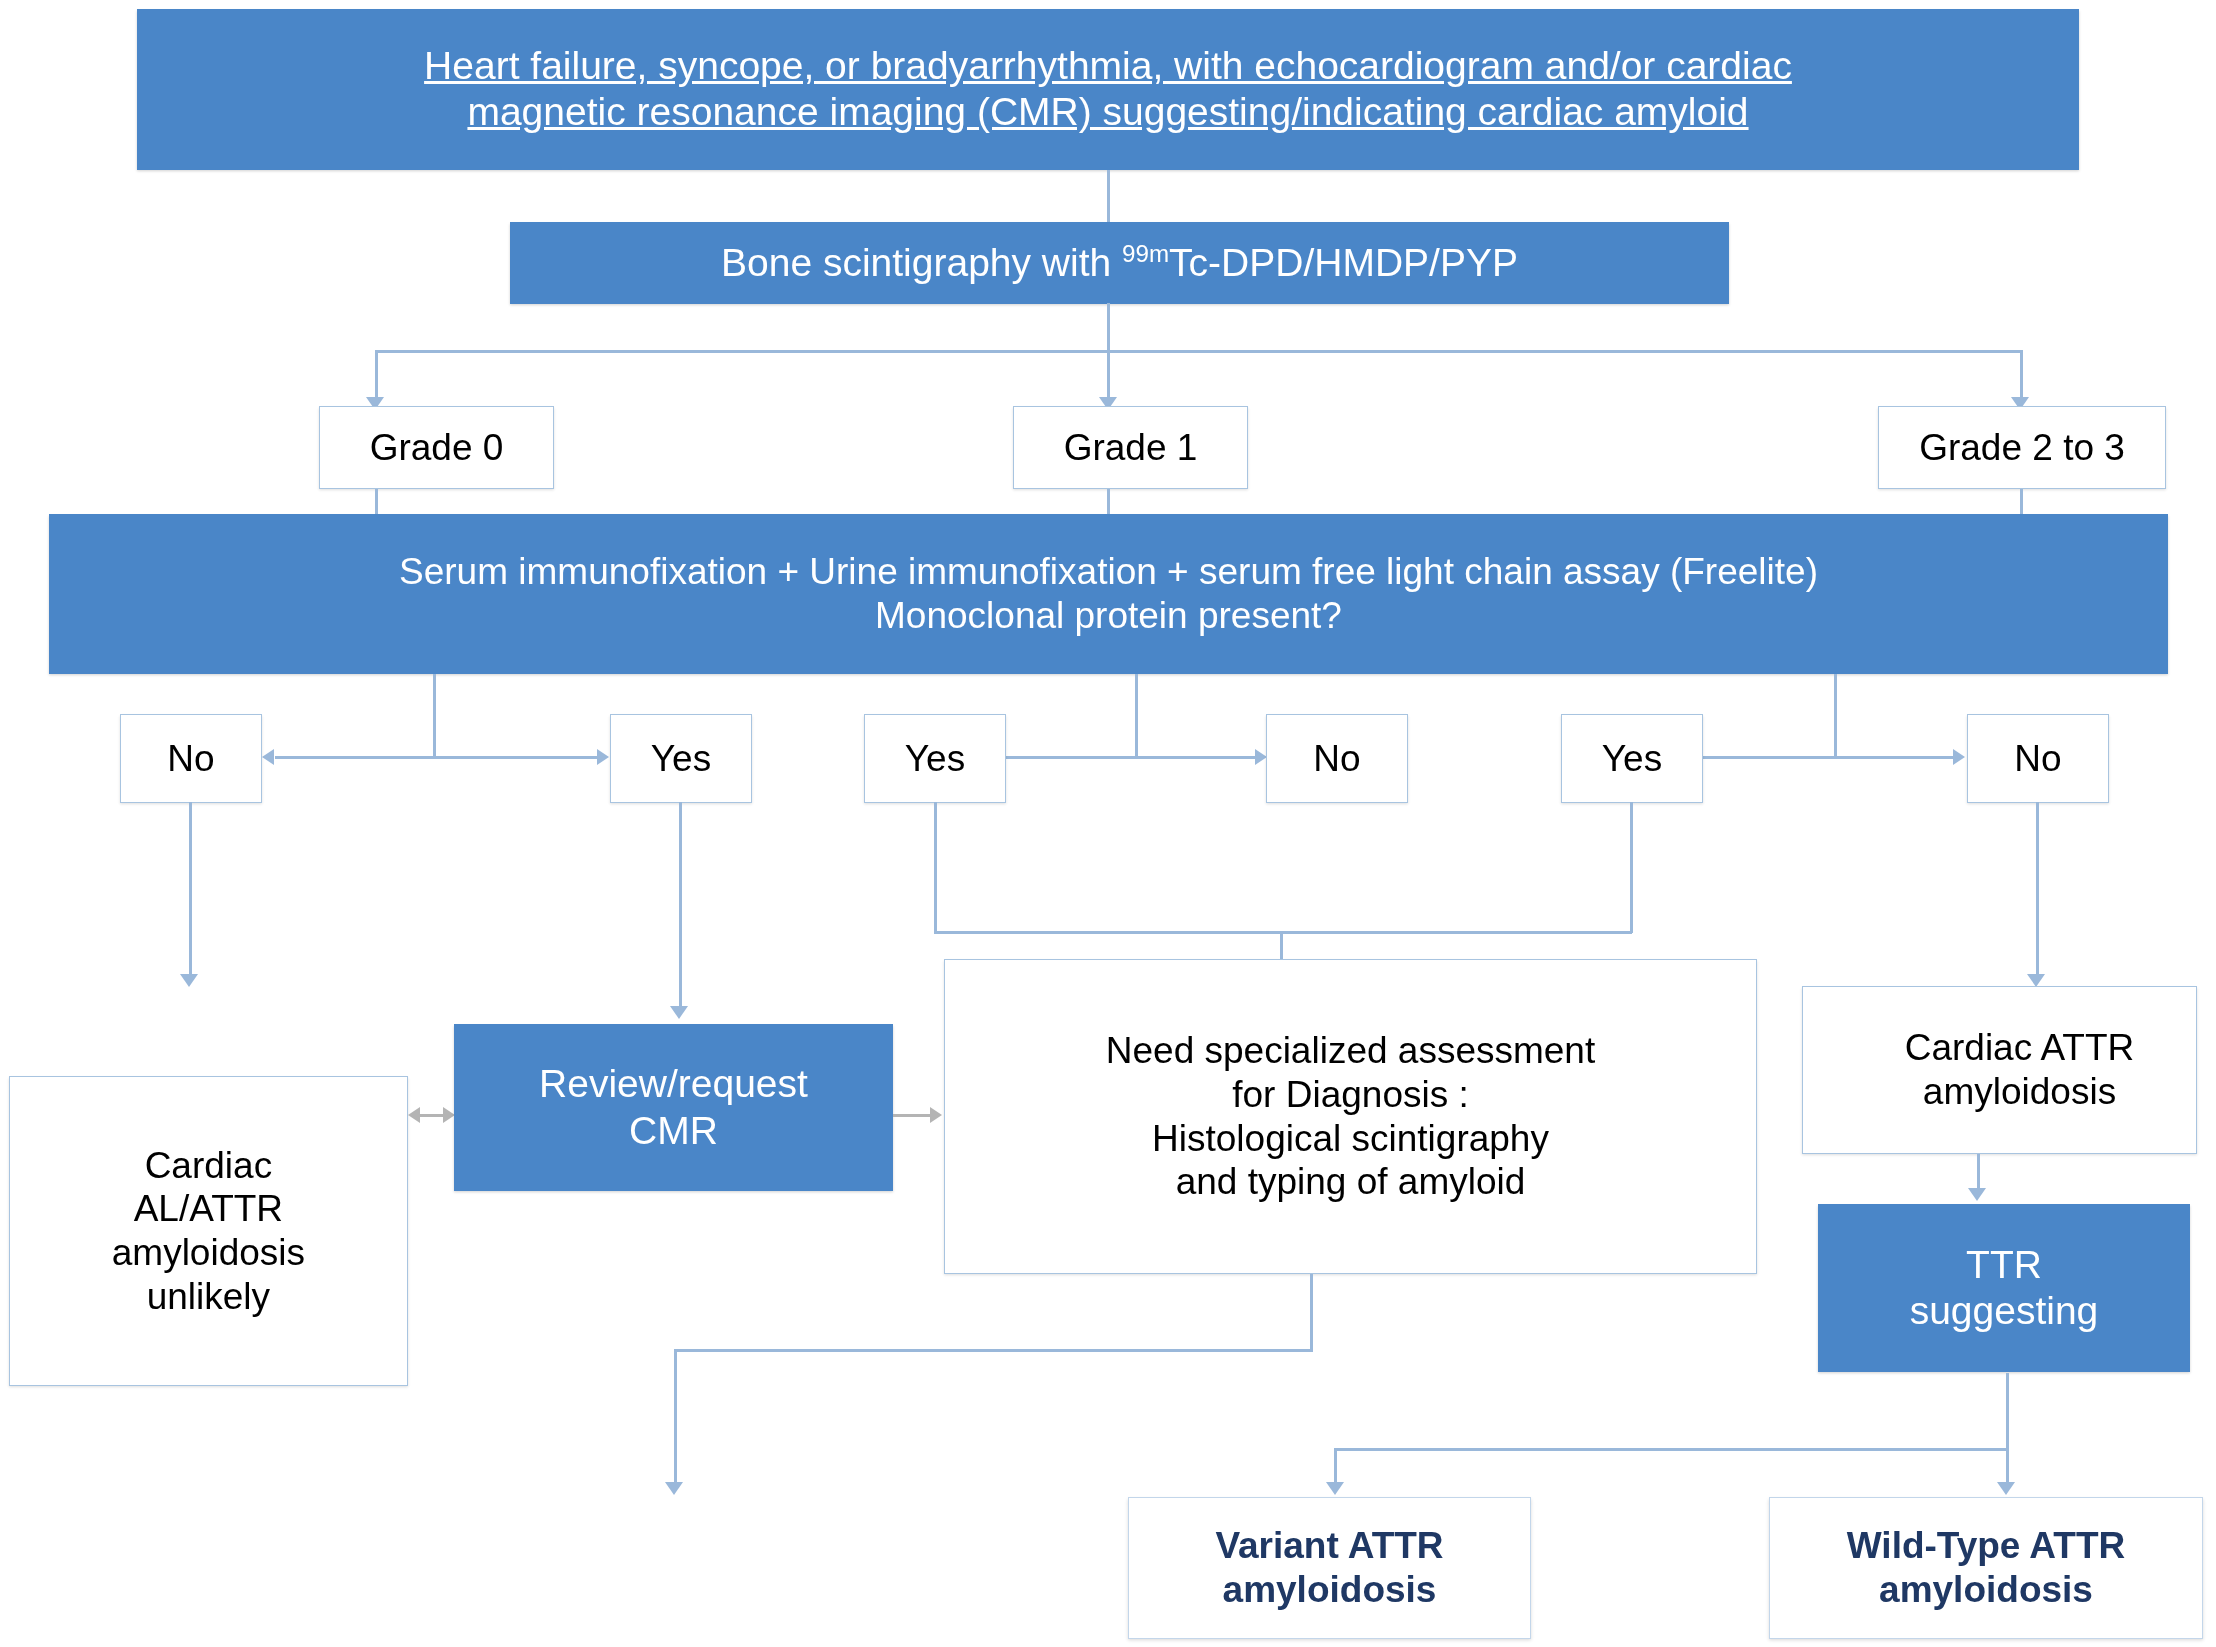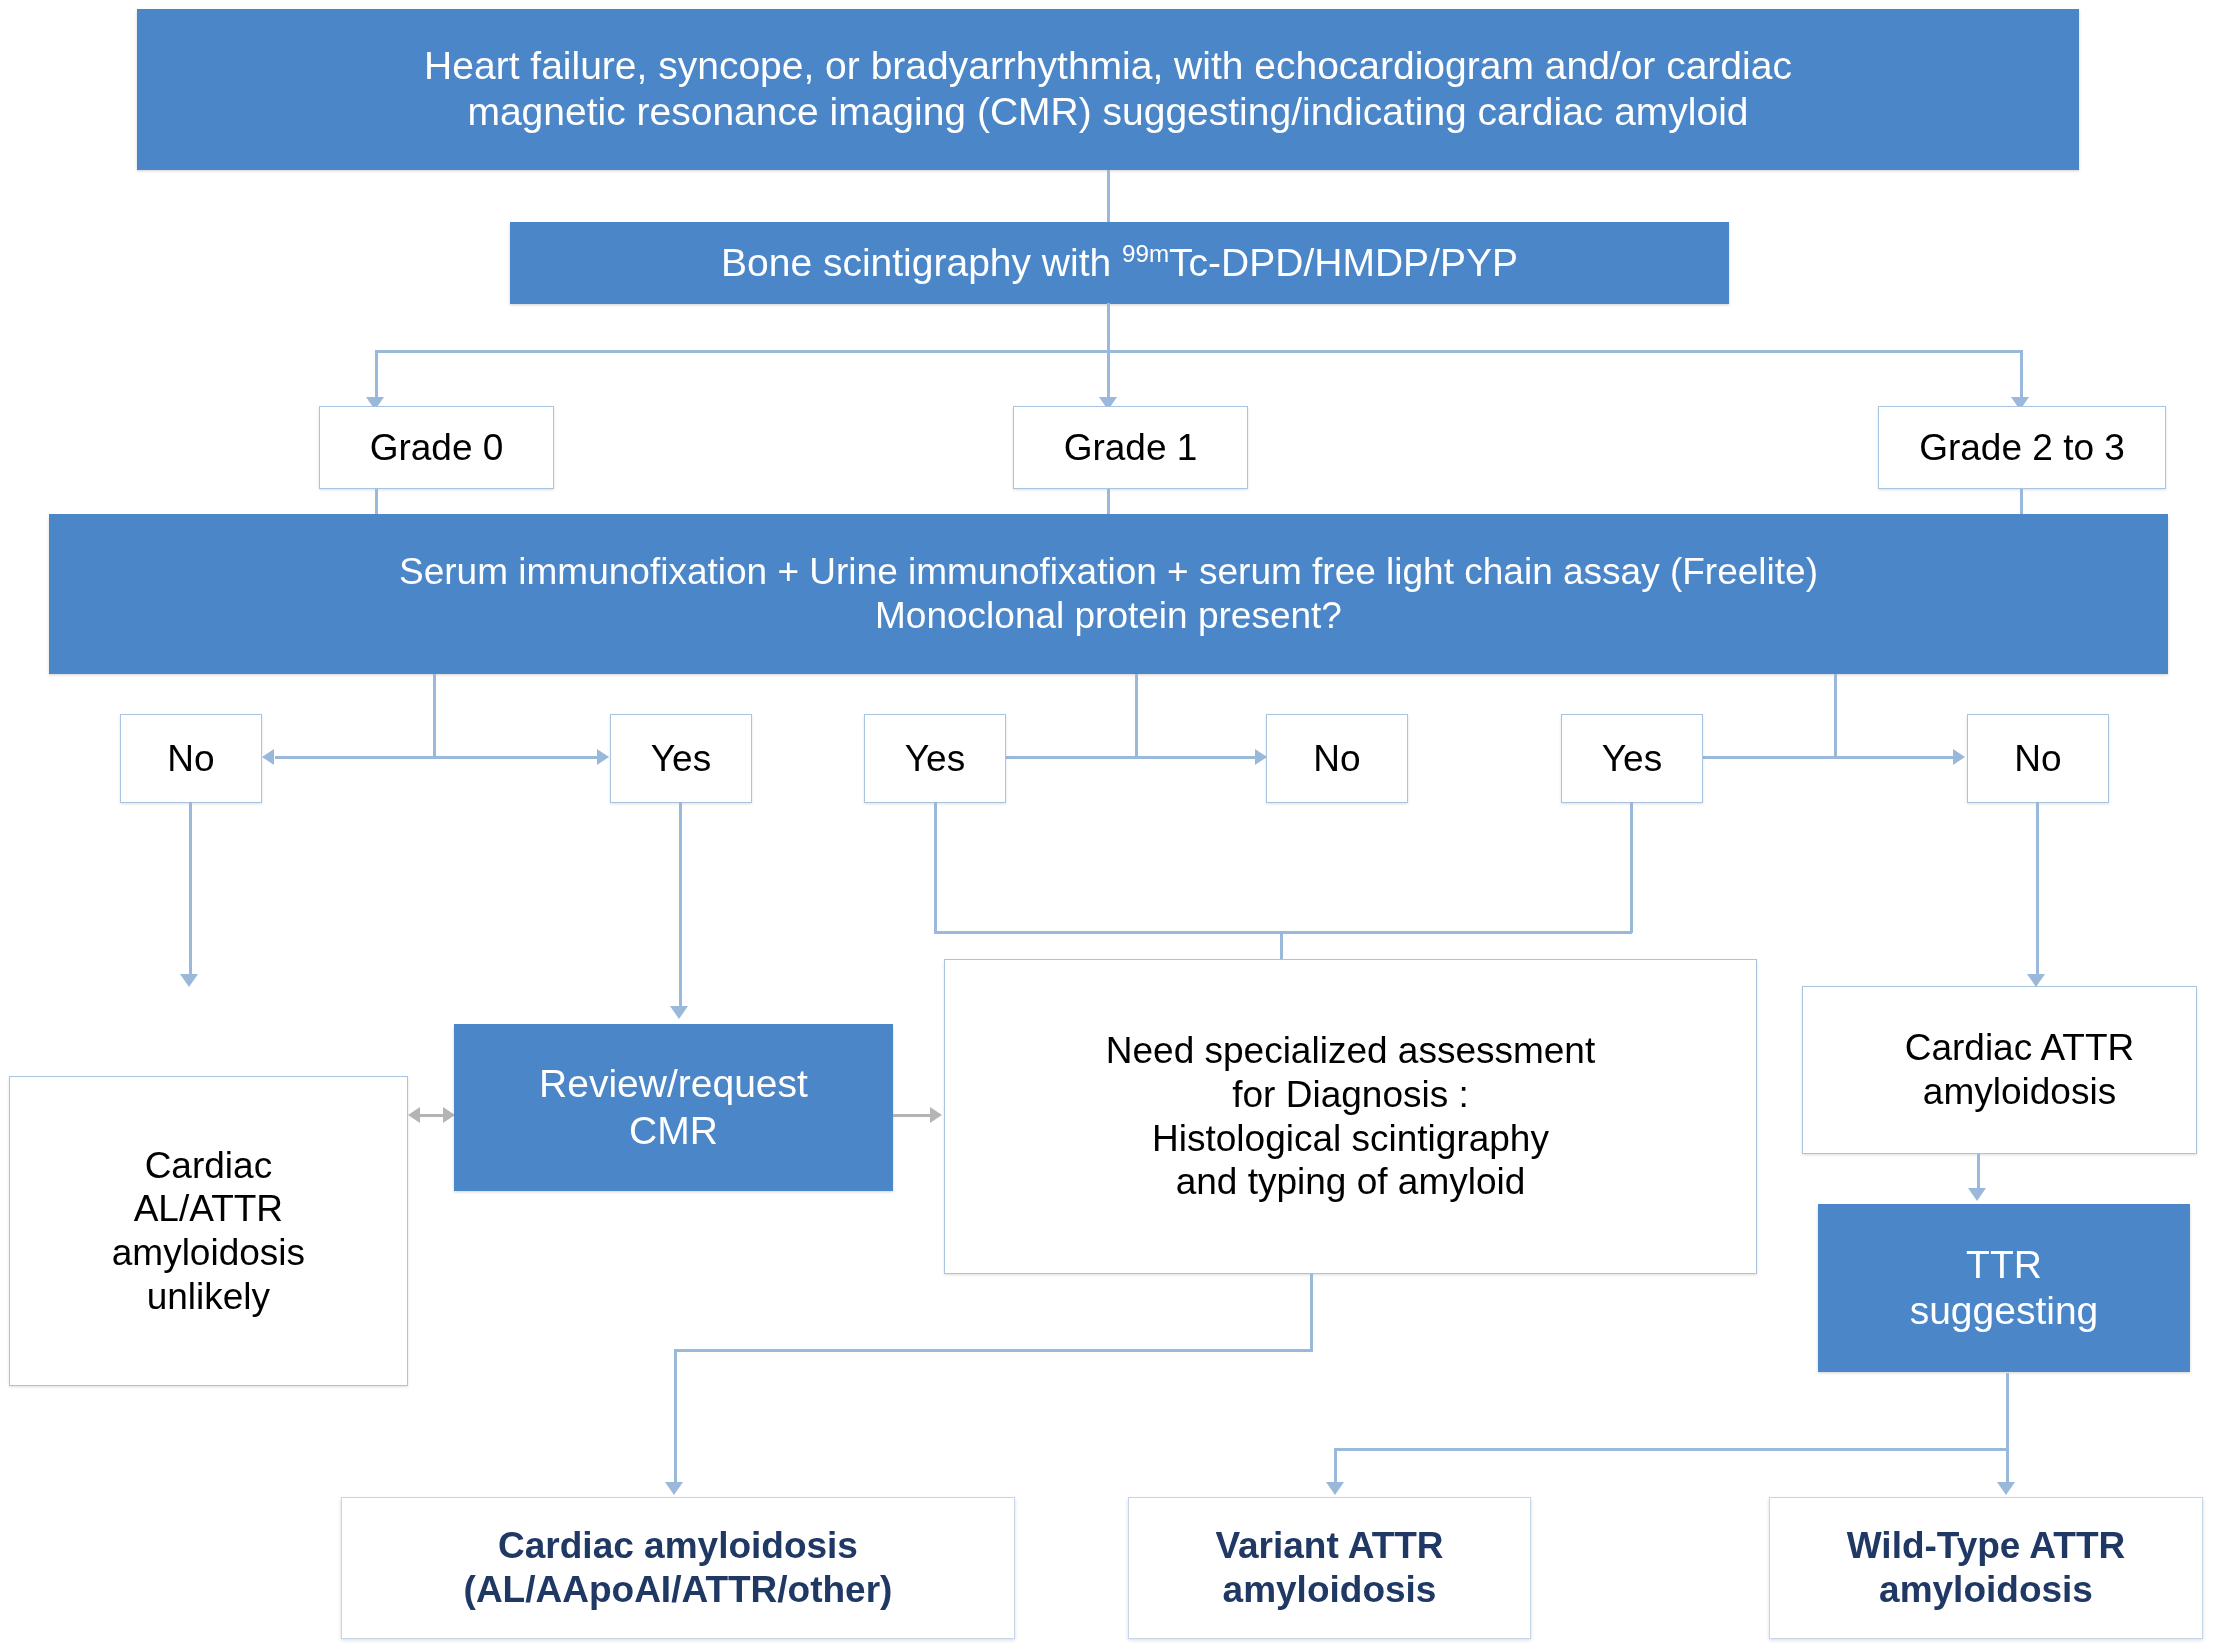--- a/index.html
+++ b/index.html
@@ -38,21 +38,21 @@
   .arw-lg{border-top:8.9px solid transparent;border-bottom:8.9px solid transparent;
           border-right:12.4px solid #b4b4b4;}
   .arw-rg{border-top:8.9px solid transparent;border-bottom:8.9px solid transparent;
           border-left:12.4px solid #b4b4b4;}
 </style>
 </head>
 <body>
 
 <div id="canvas">
 
-  <div class="node blue" style="left:137px;top:8.9px;width:1942px;height:161px;font-size:39px;">
+  <div class="node blue" style="left:137px;top:8.9px;width:1942px;height:161px;font-size:39px;text-decoration:underline;">
     <span class="txt">
       <span>Heart failure, syncope, or bradyarrhythmia, with echocardiogram and/or cardiac</span><br>
       <span>magnetic resonance imaging (CMR) suggesting/indicating cardiac amyloid</span>
     </span>
   </div>
 
   <div class="ln lnv" style="left:1107px;top:170px;height:53px;"></div>
 
   <div class="node blue" style="left:510px;top:222px;width:1219px;height:82px;font-size:39px;">
     <span class="txt">
@@ -197,26 +197,20 @@
   <div class="ln lnv" style="left:674px;top:1349px;height:137px;"></div>
   <div class="arw arw-d" style="left:665px;top:1482px;"></div>
 
   <div class="ln lnv" style="left:2006px;top:1373px;height:78px;"></div>
   <div class="ln lnh" style="left:1334px;top:1448px;width:674px;"></div>
   <div class="ln lnv" style="left:1334px;top:1448px;height:39px;"></div>
   <div class="arw arw-d" style="left:1326px;top:1482px;"></div>
   <div class="ln lnv" style="left:2006px;top:1448px;height:39px;"></div>
   <div class="arw arw-d" style="left:1997px;top:1482px;"></div>
 
-  <div class="node result" style="left:341px;top:1497px;width:674px;height:142px;font-size:37px;">
-    <span class="txt">
-      <span>Cardiac amyloidosis</span><br>
-      <span>(AL/AApoAI/ATTR/other)</span>
-    </span>
-  </div>
 
   <div class="node result" style="left:1128px;top:1497px;width:403px;height:142px;font-size:37px;">
     <span class="txt">
       <span>Variant ATTR</span><br>
       <span>amyloidosis</span>
     </span>
   </div>
 
   <div class="node result" style="left:1769px;top:1497px;width:434px;height:142px;font-size:37px;">
     <span class="txt">

